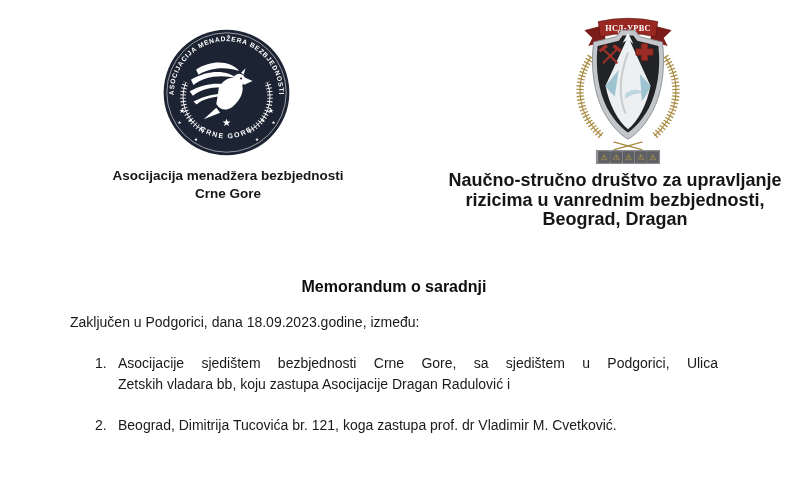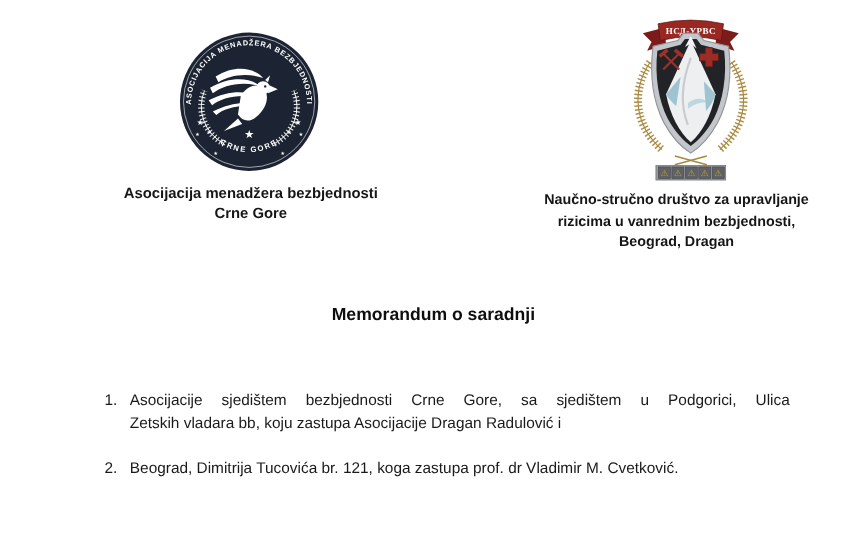--- a/index.html
+++ b/index.html
@@ -8,21 +8,21 @@
   .abs{position:absolute;}
 
   
   .logo-left{left:163px;top:29px;width:127px;height:127px;}
   .logo-right{left:561px;top:13px;width:134px;height:152px;}
   .logo-left svg,.logo-right svg{width:100%;height:100%;display:block;}
 
   
   .caption{font-weight:bold;text-align:center;color:#161616;}
   .caption-left{left:62px;top:167px;width:332px;font-size:13.5px;line-height:18px;}
-  .caption-right{left:448px;top:171px;width:334px;font-size:13px;line-height:19.5px;}
+  .caption-right{left:448px;top:171px;width:334px;font-size:18px;line-height:19.5px;}
 
   
   .doc-title{left:70px;top:276px;width:648px;text-align:center;
              font-size:16px;font-weight:bold;color:#0e0e0e;line-height:21px;}
   .doc-intro{left:70px;top:312px;width:648px;font-size:14px;line-height:20px;color:#1a1a1a;}
   .doc-list{left:95px;top:353px;width:623px;font-size:14px;line-height:20.5px;color:#1a1a1a;}
   .list-item{display:flex;align-items:flex-start;}
   .list-item + .list-item{margin-top:21px;}
   .item-number{flex:0 0 23px;}
   .item-text{width:600px;}
@@ -158,20 +158,21 @@
     <div>Crne Gore</div>
   </div>
   <div class="abs caption caption-right">
     <div>Naučno-stručno društvo za upravljanje</div>
     <div>rizicima u vanrednim bezbjednosti,</div>
     <div>Beograd, Dragan</div>
   </div>
 
   <div class="abs doc-title">Memorandum o saradnji</div>
 
+  <div class="abs doc-intro">Zaključen u Podgorici, dana 18.09.2023.godine, između:</div>
 
   <div class="abs doc-list">
     <div class="list-item">
       <div class="item-number">1.</div>
       <div class="item-text">
         <div class="line-just">Asocijacije sjedištem bezbjednosti Crne Gore, sa sjedištem u Podgorici, Ulica</div>
         <div class="line-last">Zetskih vladara bb, koju zastupa Asocijacije Dragan Radulović i</div>
       </div>
     </div>
     <div class="list-item">

